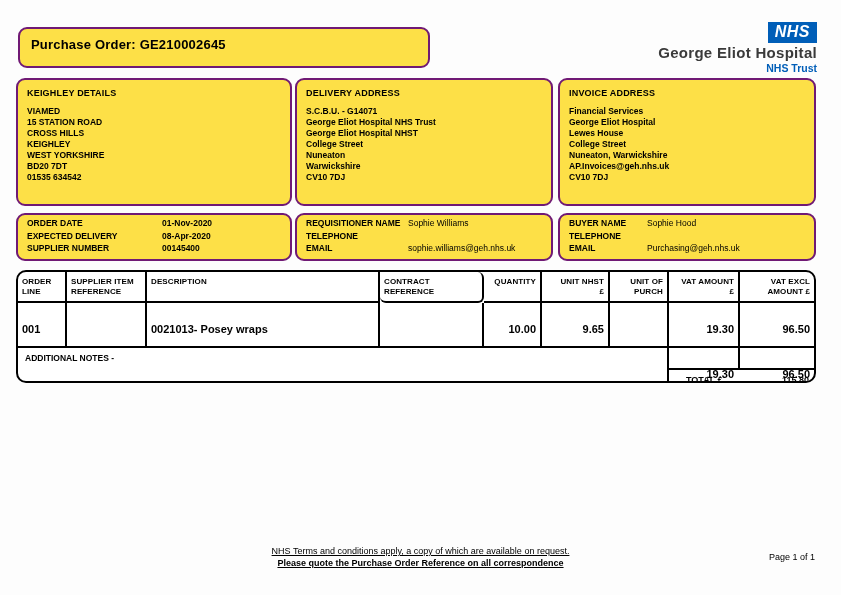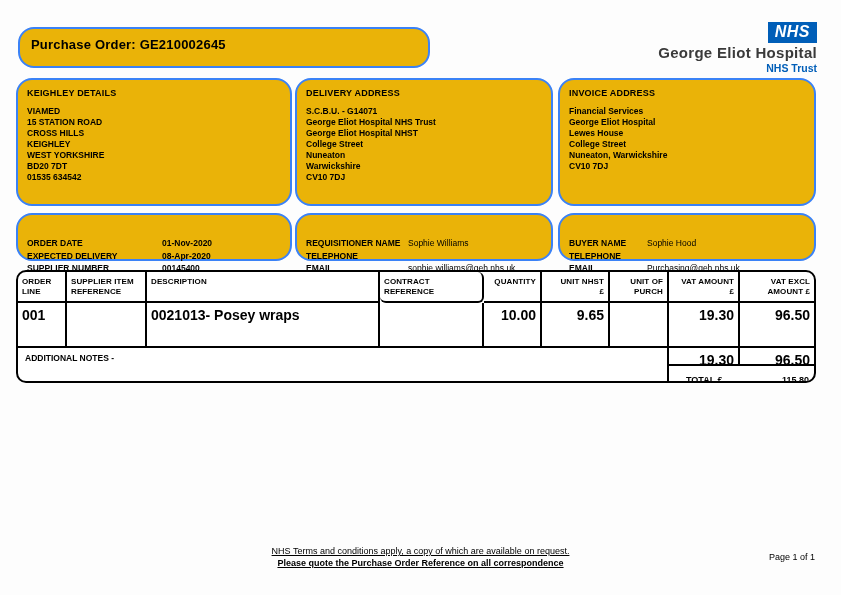--- a/index.html
+++ b/index.html
@@ -3,21 +3,21 @@
 <meta charset="utf-8">
 <style>
   * { margin:0; padding:0; box-sizing:border-box; }
   html,body { width:841px; height:595px; }
   body {
     position:relative;
     background:#fdfdfd;
     font-family:"Liberation Sans", sans-serif;
     color:#000;
   }
-  .box { position:absolute; border:2px solid #3b82f6; border-radius:16px; background:#eab308; }
+  .box { position:absolute; border:2px solid #701a75; border-radius:9px; background:#fde047; }
 
   
   #title-box { left:18px; top:27px; width:412px; height:41px; }
   #title-box .title { font-size:13px; font-weight:bold; padding:8px 0 0 11px; letter-spacing:.2px; }
 
   
   #logo { position:absolute; right:24px; top:22px; width:240px; text-align:right; }
   #nhs-block {
     display:inline-block; background:#005EB8; color:#fff;
     font-weight:bold; font-style:italic; font-size:16px;
@@ -28,40 +28,40 @@
 
   
   .addr-box { top:78px; height:128px; padding:8px 9px; }
   #supplier-box { left:16px; width:276px; }
   #delivery-box { left:295px; width:258px; }
   #invoice-box  { left:558px; width:258px; }
   .addr-heading { font-size:9px; font-weight:bold; margin-bottom:8px; letter-spacing:.2px; }
   .addr-line { font-size:8.5px; font-weight:bold; line-height:11px; }
 
   
-  .info-box { top:213px; height:48px; padding:22px 9px; }
+  .info-box { top:213px; height:48px; padding:2px 9px; }
   #order-info-box { left:16px; width:276px; }
   #req-box { left:295px; width:258px; }
   #buyer-box { left:558px; width:258px; }
   .info-row { display:flex; font-size:8.5px; line-height:12.5px; }
   .info-label { font-weight:bold; flex:0 0 auto; }
   #order-info-box .info-label { width:135px; }
   #req-box .info-label { width:102px; }
   #buyer-box .info-label { width:78px; }
   #order-info-box .info-value { font-weight:bold; }
   .info-value { font-weight:normal; }
 
   
   #po-table { left:16px; top:270px; width:800px; height:113px; border:2px solid #000; border-radius:10px; position:absolute; background:#fff; overflow:hidden; }
   .cell { position:absolute; font-size:8px; font-weight:bold; }
   .br { border-right:2px solid #000; }
   .bb { border-bottom:2px solid #000; }
   .th { white-space:pre-line; padding:5px 4px 0 4px; line-height:9.5px; letter-spacing:.1px; }
   .num { text-align:right; }
-  .td { padding:4px 4px 0 4px; font-size:14px; }
+  .td { padding:20px 4px 0 4px; font-size:11px; }
   #notes-cell { padding:5px 8px 0 7px; font-size:8.5px; font-weight:bold; }
   #total-cell { display:flex; justify-content:space-between; align-items:center; padding:12px 5px 0 17px; font-size:9px; }
 
   
   #footer { position:absolute; left:0; right:0; top:546px; text-align:center;text-decoration:underline; }
   #footer-line1 { font-size:9px; font-weight:normal; }
   #footer-line2 { font-size:9px; font-weight:bold; margin-top:2px; }
   #page-num { position:absolute; right:26px; top:552px; font-size:9px; }
 </style>
 </head>
@@ -99,20 +99,21 @@
   <div class="addr-line">CV10 7DJ</div>
 </div>
 
 <div class="box addr-box" id="invoice-box">
   <div class="addr-heading">INVOICE ADDRESS</div>
   <div class="addr-line">Financial Services</div>
   <div class="addr-line">George Eliot Hospital</div>
   <div class="addr-line">Lewes House</div>
   <div class="addr-line">College Street</div>
   <div class="addr-line">Nuneaton, Warwickshire</div>
+  <div class="addr-line">AP.Invoices@geh.nhs.uk</div>
   <div class="addr-line">CV10 7DJ</div>
 </div>
 
 <div class="box info-box" id="order-info-box">
   <div class="info-row">
     <span class="info-label">ORDER DATE</span>
     <span class="info-value">01-Nov-2020</span>
   </div>
   <div class="info-row">
     <span class="info-label">EXPECTED DELIVERY</span>

